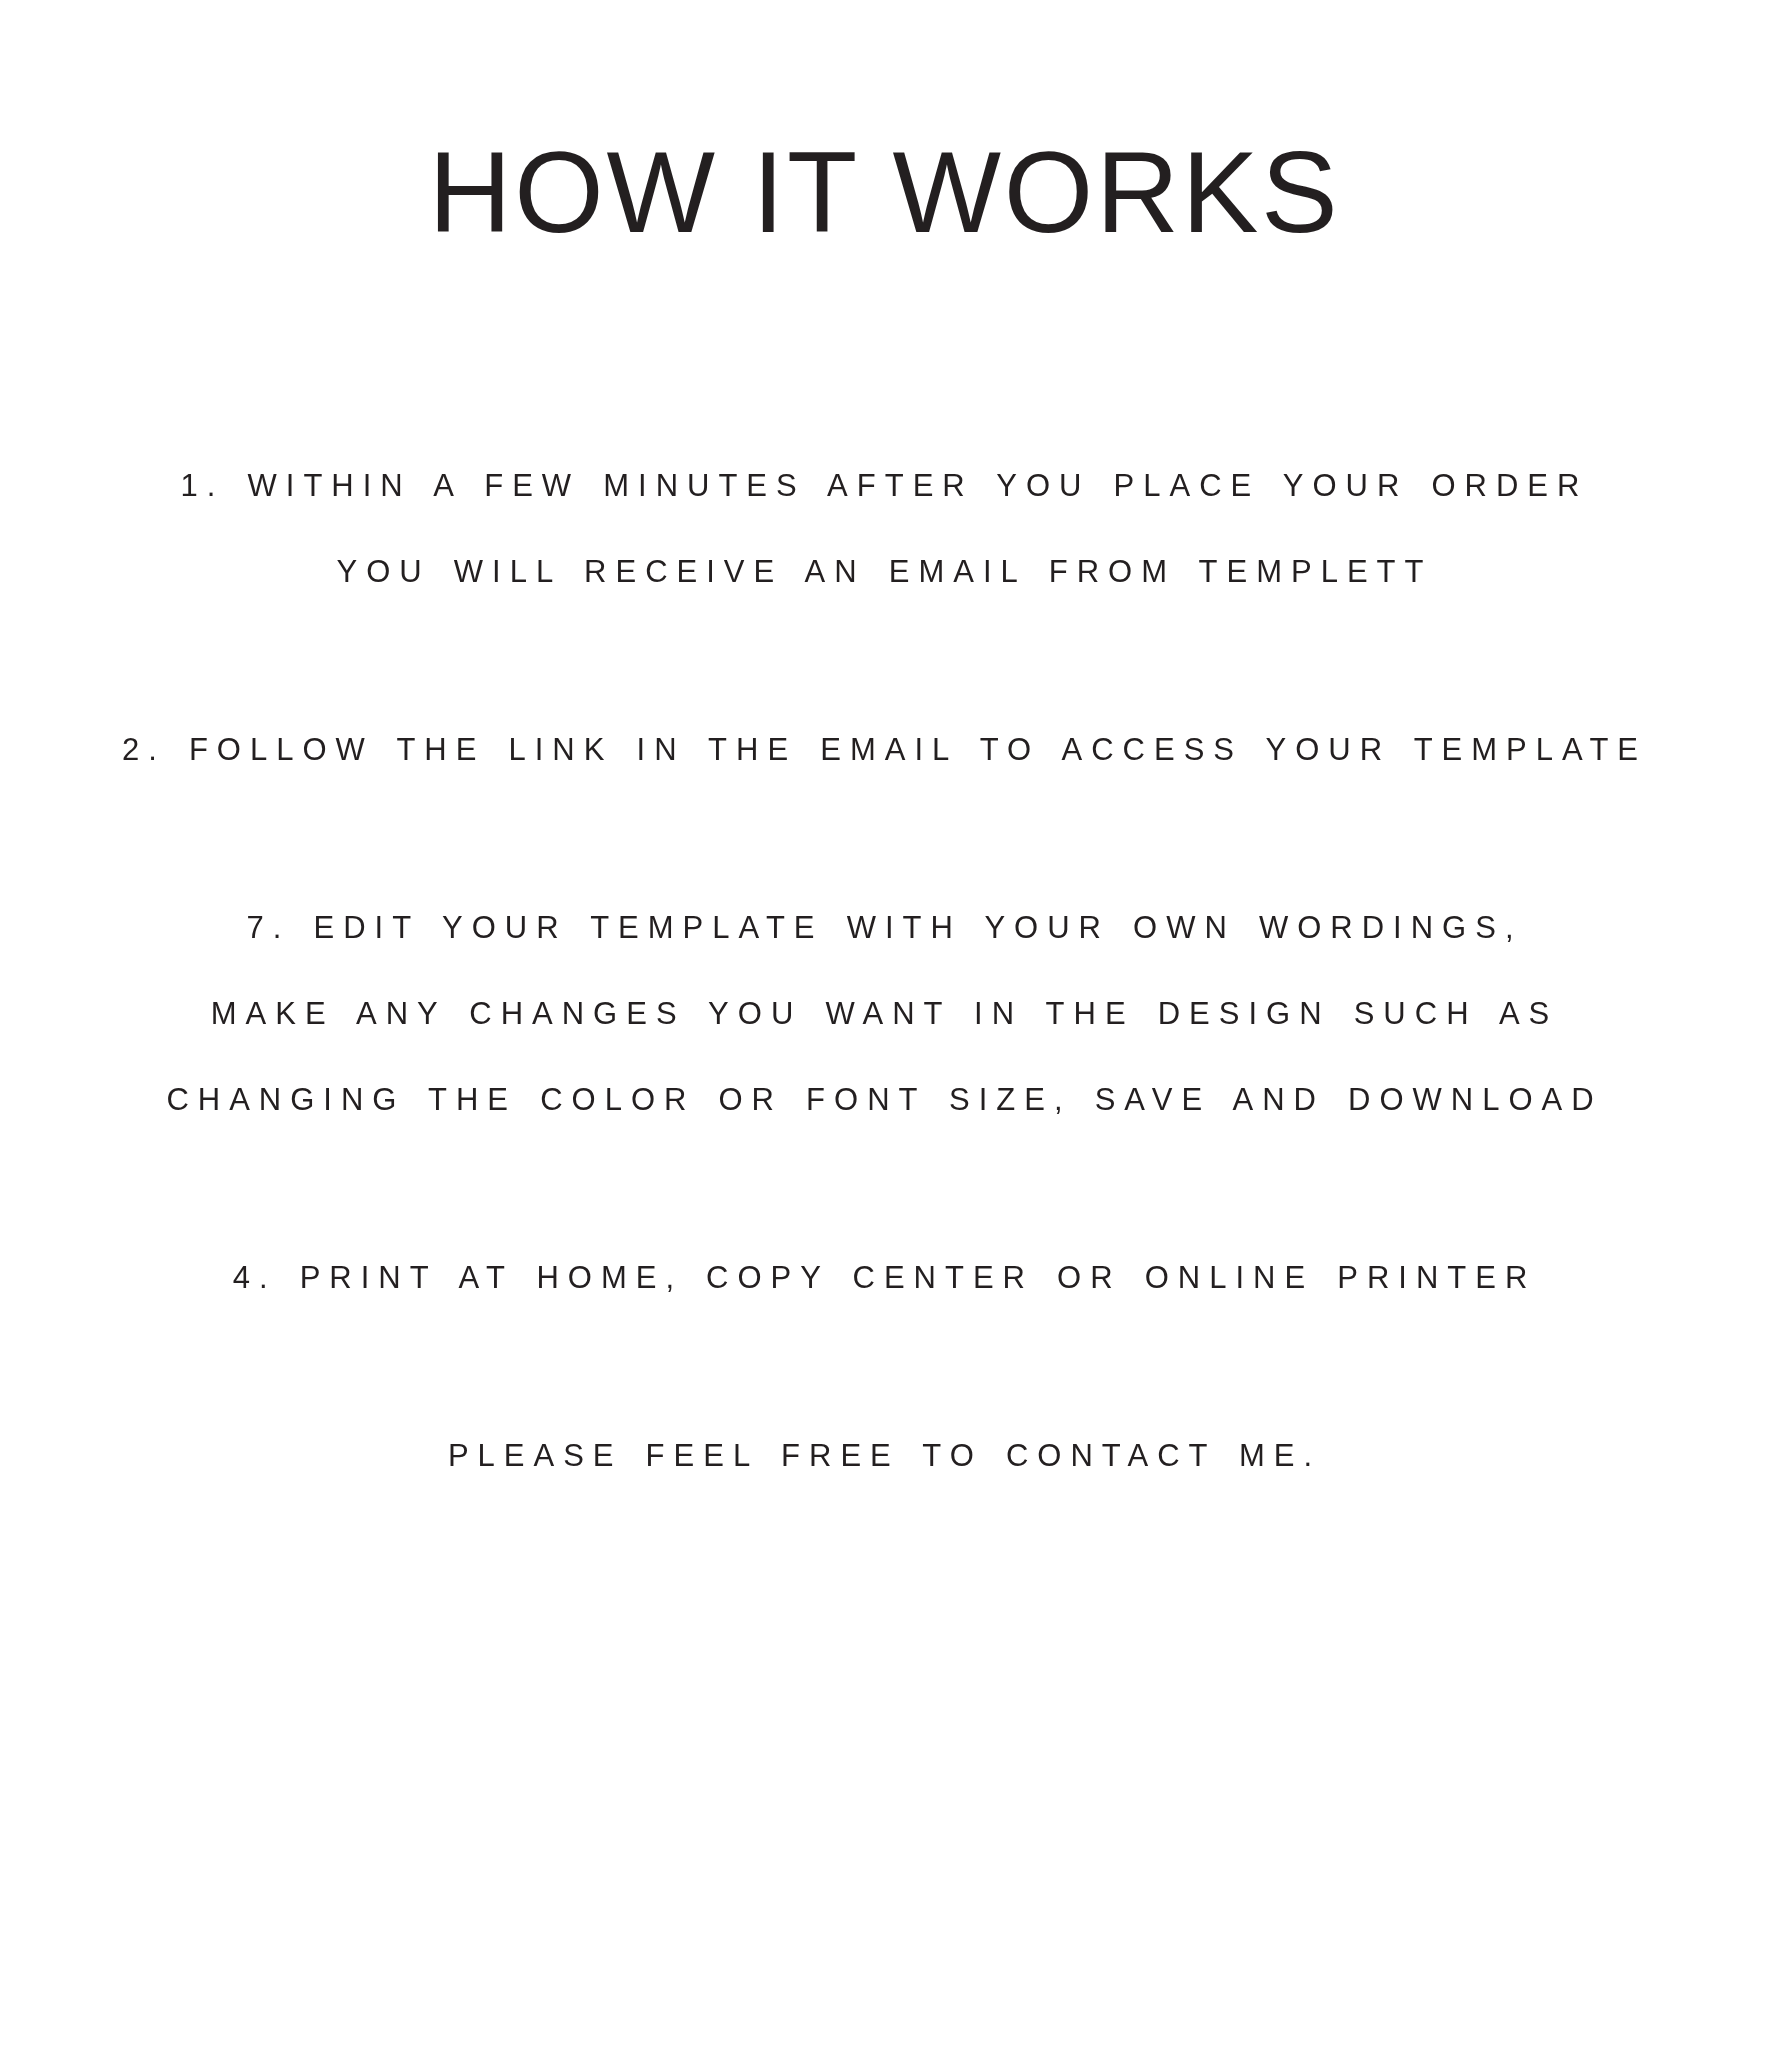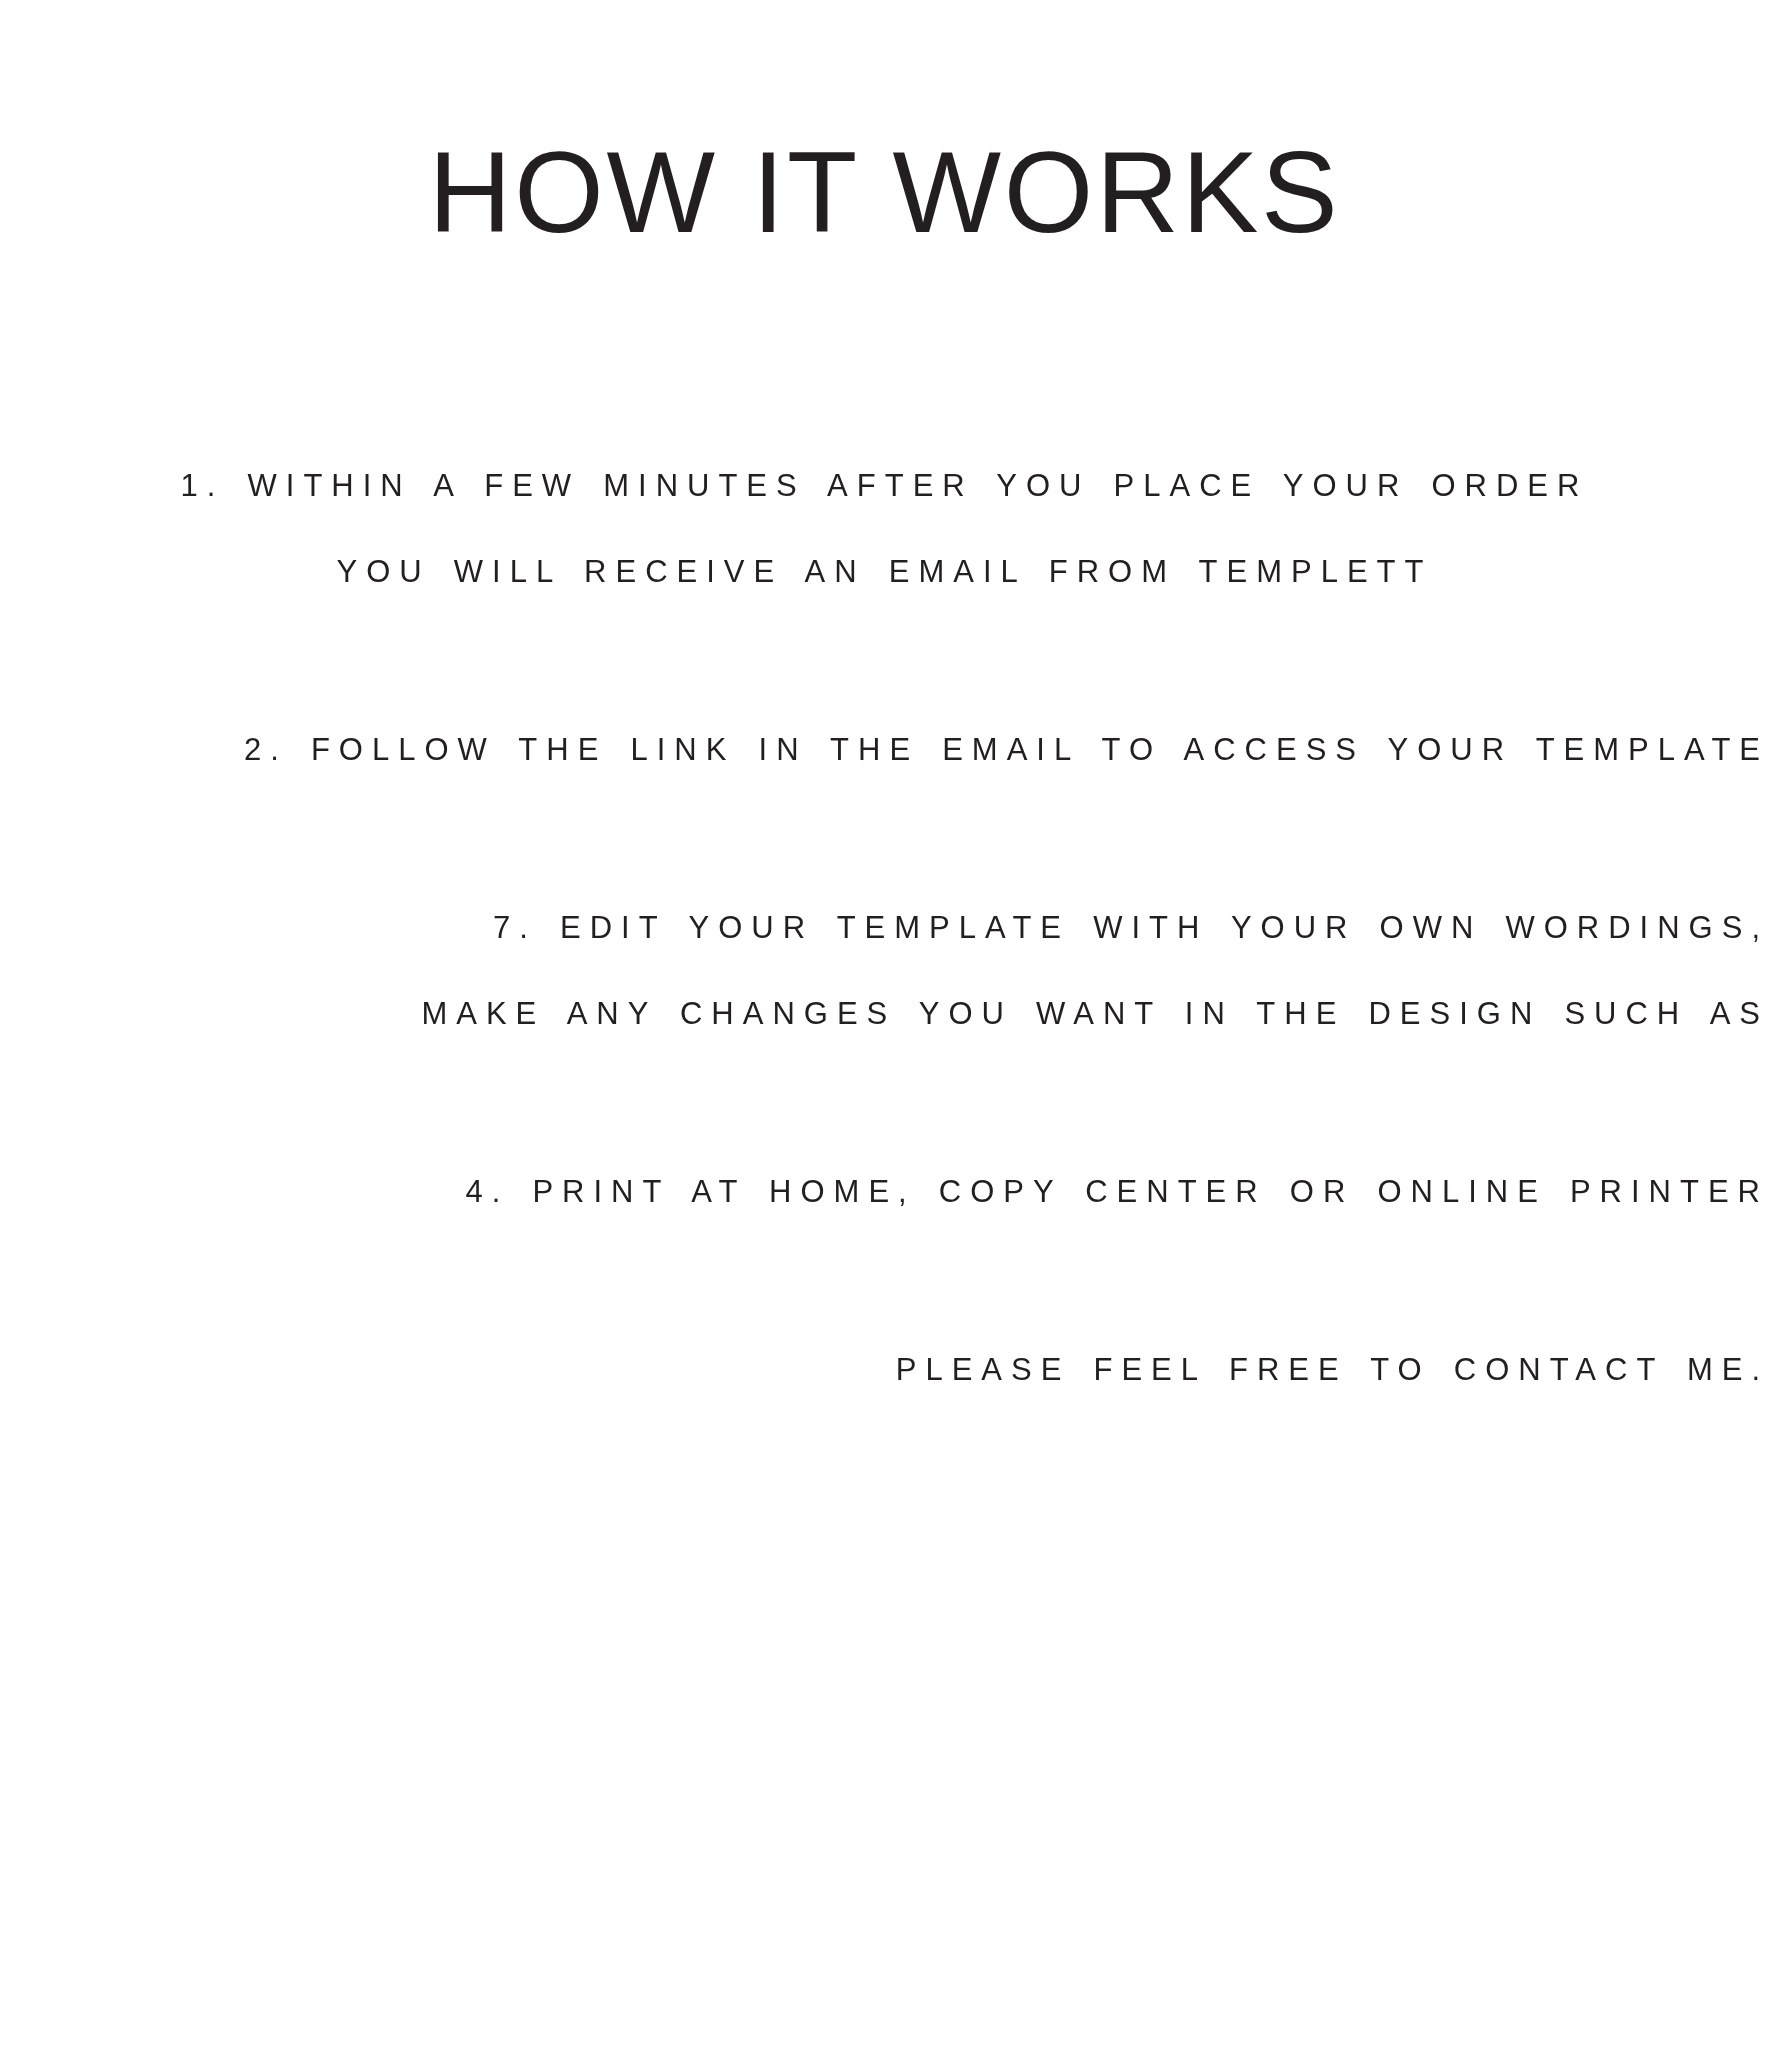--- a/index.html
+++ b/index.html
@@ -30,21 +30,20 @@
   }
   .content {
     margin-top: 193px;
   }
   .group {
     margin: 0;
     padding: 0;
   }
   .group + .group {
     margin-top: 92px;
-    text-align: right;
   }
   .line {
     display: block;
     line-height: 86px;
     font-size: 31px;
     font-weight: 400;
     letter-spacing: 9px;
     word-spacing: 5.5px;
     white-space: nowrap;
     color: #231f20;
@@ -64,20 +63,21 @@
       <span class="line">YOU WILL RECEIVE AN EMAIL FROM TEMPLETT</span>
     </p>
 
     <p class="group">
       <span class="line">2. FOLLOW THE LINK IN THE EMAIL TO ACCESS YOUR TEMPLATE</span>
     </p>
 
     <p class="group">
       <span class="line">7. EDIT YOUR TEMPLATE WITH YOUR OWN WORDINGS,</span>
       <span class="line">MAKE ANY CHANGES YOU WANT IN THE DESIGN SUCH AS</span>
+      <span class="line">CHANGING THE COLOR OR FONT SIZE, SAVE AND DOWNLOAD</span>
     </p>
 
     <p class="group">
       <span class="line">4. PRINT AT HOME, COPY CENTER OR ONLINE PRINTER</span>
     </p>
 
     <p class="group">
       <span class="line">PLEASE FEEL FREE TO CONTACT ME.</span>
     </p>
 

